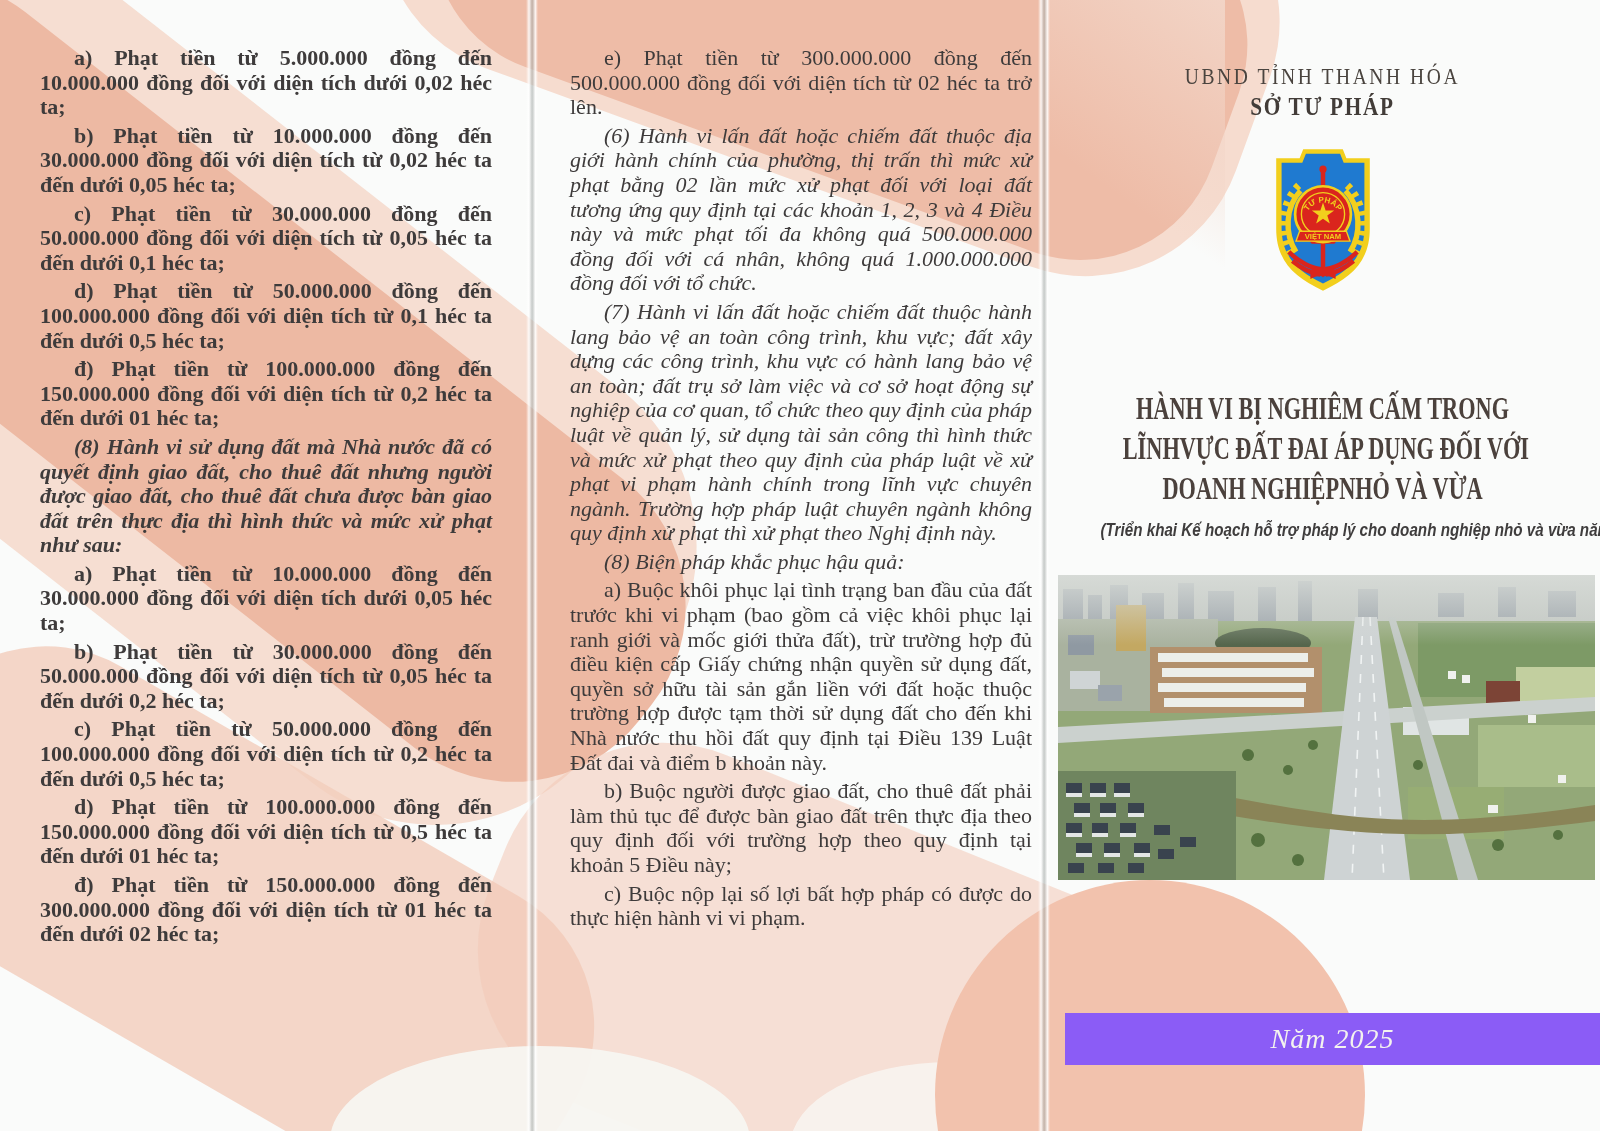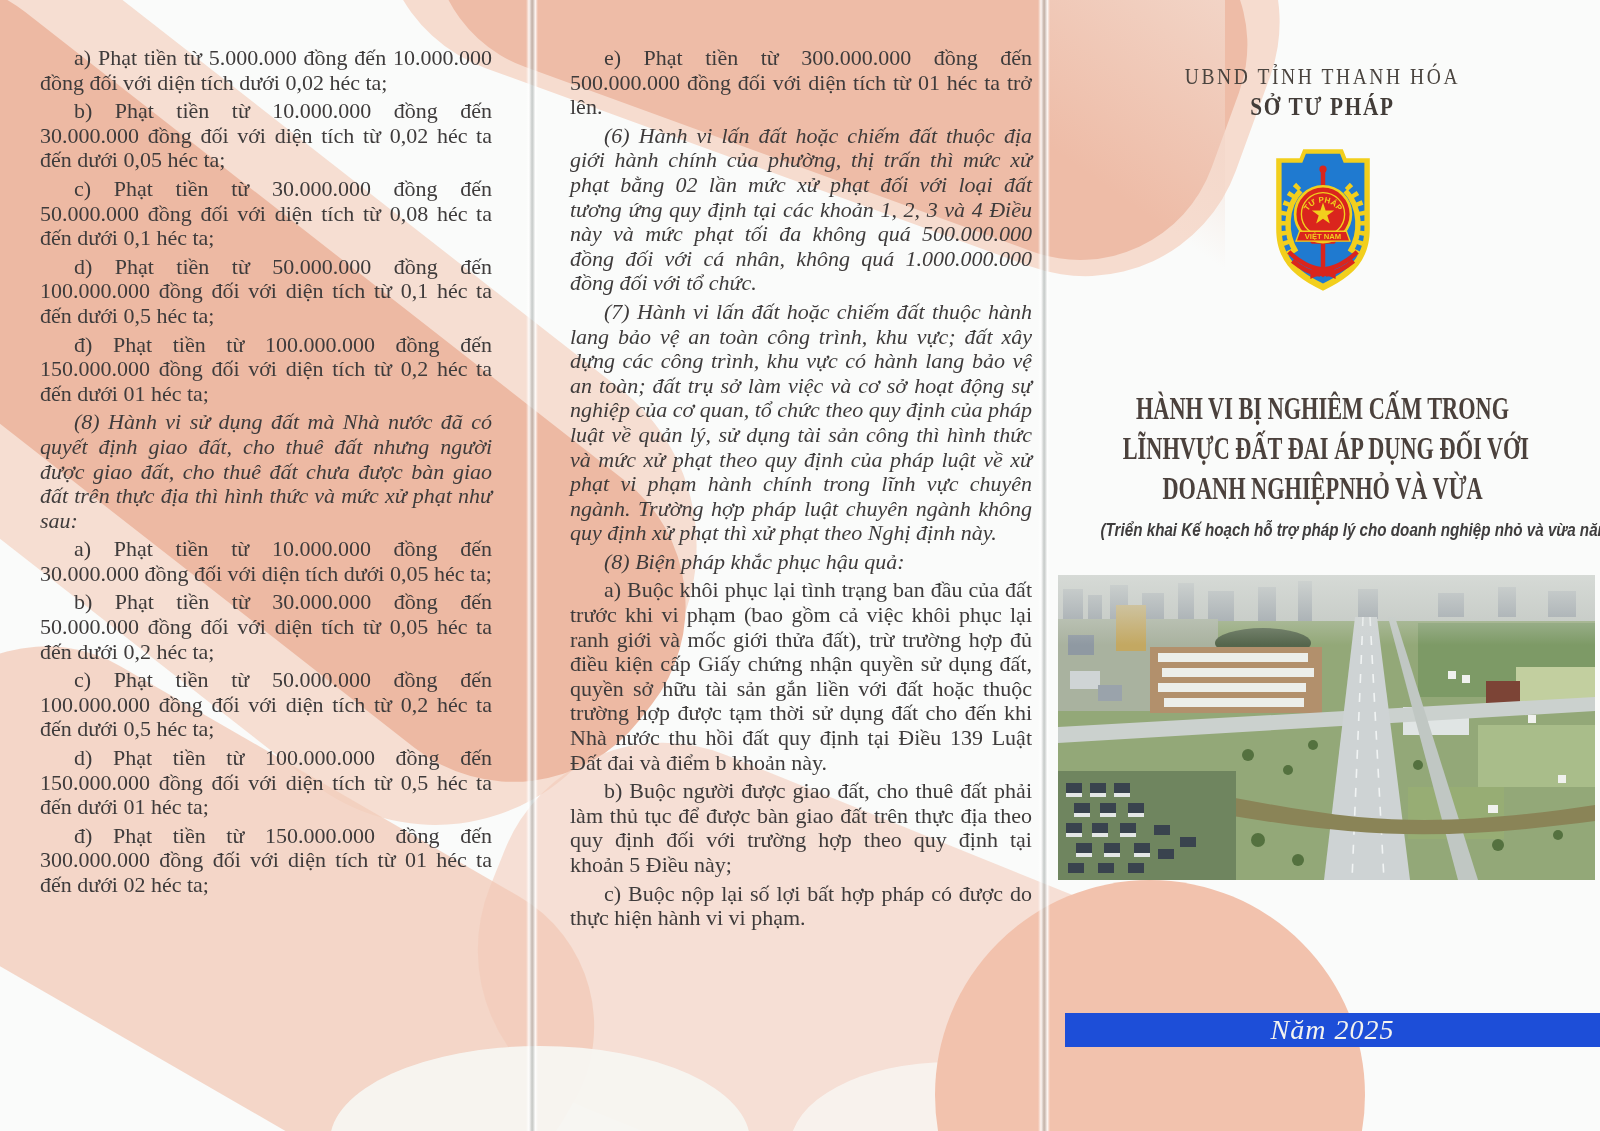--- a/index.html
+++ b/index.html
@@ -24,39 +24,39 @@
   .bg-right-circle{left:935px;top:880px;width:430px;height:430px;border-radius:50%;background:#f2c2ad;}
   .bg-right-wedge{left:1045px;top:0;width:180px;height:290px;
         background:linear-gradient(215deg,#f2d4c6 0%,rgba(242,212,198,0) 65%);}
   
   .fold{position:absolute;top:0;bottom:0;width:12px;z-index:1;pointer-events:none;
         background:linear-gradient(90deg,rgba(255,255,255,0) 0%,rgba(255,255,255,.85) 25%,
                    rgba(173,178,176,.6) 48%,rgba(173,178,176,.6) 56%,rgba(255,255,255,.85) 78%,rgba(255,255,255,0) 100%);}
   .fold-1{left:526px;} .fold-2{left:1038px;}
   
   .col{position:absolute;top:46px;z-index:2;}
-  .col-left{left:40px;width:452px;}
+  .col-left{left:40px;width:452px;font-weight:bold;}
   .col-mid{left:570px;width:462px;}
   .col p{margin:0 0 4px 0;text-align:justify;text-indent:34px;font-size:22px;line-height:24.6px;}
   .col p.it{font-style:italic;}
   
   .right-panel{position:absolute;left:1045px;top:0;width:555px;height:1038px;z-index:2;}
   .org1{margin-top:64px;text-align:center;font-size:23px;letter-spacing:3px;color:#4a443f;
         white-space:nowrap;transform:scaleX(.85);transform-origin:center;}
   .org2{margin-top:3px;text-align:center;font-size:25px;font-weight:bold;letter-spacing:2px;color:#423c38;
         white-space:nowrap;transform:scaleX(.85);transform-origin:center;}
   .emblem{display:block;margin:20px auto 0 auto;}
   .title{position:absolute;top:389px;left:0;width:100%;}
   .title-line{height:40px;line-height:40px;text-align:center;font-weight:bold;font-size:31px;color:#4b413c;
         white-space:nowrap;transform:scaleX(.72);transform-origin:center;}
   .subtitle{position:absolute;top:519px;left:0;width:100%;text-align:center;
         font-family:"Liberation Sans","DejaVu Sans",sans-serif;font-weight:bold;font-style:italic;
         font-size:19px;color:#3f3d3d;white-space:nowrap;transform:scaleX(.8);transform-origin:center;}
   .photo{position:absolute;left:1058px;top:575px;width:537px;height:305px;z-index:2;}
-  .footer-bar{position:absolute;left:1065px;top:1013px;width:535px;height:34px;background:#1d4ed8;z-index:2;
+  .footer-bar{position:absolute;left:1065px;top:1013px;width:535px;height:52px;background:#8b5cf6;z-index:2;
         display:flex;align-items:center;justify-content:center;}
   .footer-bar span{font-style:italic;font-size:28px;color:#f4f3ef;letter-spacing:1px;
         font-family:"Liberation Serif","DejaVu Serif",serif;}
 </style>
 </head>
 <body>
 
 <div class="page">
 
   <div class="bg bg-top-band-light"></div>
@@ -69,33 +69,33 @@
   <div class="bg bg-ellipse-2"></div>
   <div class="bg bg-right-circle"></div>
   <div class="bg bg-right-wedge"></div>
 
   <div class="fold fold-1"></div>
   <div class="fold fold-2"></div>
 
   <div class="col col-left">
       <p>a) Phạt tiền từ 5.000.000 đồng đến 10.000.000 đồng đối với diện tích dưới 0,02 héc ta;</p>
       <p>b) Phạt tiền từ 10.000.000 đồng đến 30.000.000 đồng đối với diện tích từ 0,02 héc ta đến dưới 0,05 héc ta;</p>
-      <p>c) Phạt tiền từ 30.000.000 đồng đến 50.000.000 đồng đối với diện tích từ 0,08 héc ta đến dưới 0,1 héc ta;</p>
+      <p>c) Phạt tiền từ 30.000.000 đồng đến 50.000.000 đồng đối với diện tích từ 0,05 héc ta đến dưới 0,1 héc ta;</p>
       <p>d) Phạt tiền từ 50.000.000 đồng đến 100.000.000 đồng đối với diện tích từ 0,1 héc ta đến dưới 0,5 héc ta;</p>
       <p>đ) Phạt tiền từ 100.000.000 đồng đến 150.000.000 đồng đối với diện tích từ 0,2 héc ta đến dưới 01 héc ta;</p>
       <p class="it">(8) Hành vi sử dụng đất mà Nhà nước đã có quyết định giao đất, cho thuê đất nhưng người được giao đất, cho thuê đất chưa được bàn giao đất trên thực địa thì hình thức và mức xử phạt như sau:</p>
       <p>a) Phạt tiền từ 10.000.000 đồng đến 30.000.000 đồng đối với diện tích dưới 0,05 héc ta;</p>
       <p>b) Phạt tiền từ 30.000.000 đồng đến 50.000.000 đồng đối với diện tích từ 0,05 héc ta đến dưới 0,2 héc ta;</p>
       <p>c) Phạt tiền từ 50.000.000 đồng đến 100.000.000 đồng đối với diện tích từ 0,2 héc ta đến dưới 0,5 héc ta;</p>
       <p>d) Phạt tiền từ 100.000.000 đồng đến 150.000.000 đồng đối với diện tích từ 0,5 héc ta đến dưới 01 héc ta;</p>
       <p>đ) Phạt tiền từ 150.000.000 đồng đến 300.000.000 đồng đối với diện tích từ 01 héc ta đến dưới 02 héc ta;</p>
     </div>
 
   <div class="col col-mid">
-      <p>e) Phạt tiền từ 300.000.000 đồng đến 500.000.000 đồng đối với diện tích từ 01 héc ta trở lên.</p>
+      <p>e) Phạt tiền từ 300.000.000 đồng đến 500.000.000 đồng đối với diện tích từ 02 héc ta trở lên.</p>
       <p class="it">(6) Hành vi lấn đất hoặc chiếm đất thuộc địa giới hành chính của phường, thị trấn thì mức xử phạt bằng 02 lần mức xử phạt đối với loại đất tương ứng quy định tại các khoản 1, 2, 3 và 4 Điều này và mức phạt tối đa không quá 500.000.000 đồng đối với cá nhân, không quá 1.000.000.000 đồng đối với tổ chức.</p>
       <p class="it">(7) Hành vi lấn đất hoặc chiếm đất thuộc hành lang bảo vệ an toàn công trình, khu vực; đất xây dựng các công trình, khu vực có hành lang bảo vệ an toàn; đất trụ sở làm việc và cơ sở hoạt động sự nghiệp của cơ quan, tổ chức theo quy định của pháp luật về quản lý, sử dụng tài sản công thì hình thức và mức xử phạt theo quy định của pháp luật về xử phạt vi phạm hành chính trong lĩnh vực chuyên ngành. Trường hợp pháp luật chuyên ngành không quy định xử phạt thì xử phạt theo Nghị định này.</p>
       <p class="it">(8) Biện pháp khắc phục hậu quả:</p>
       <p>a) Buộc khôi phục lại tình trạng ban đầu của đất trước khi vi phạm (bao gồm cả việc khôi phục lại ranh giới và mốc giới thửa đất), trừ trường hợp đủ điều kiện cấp Giấy chứng nhận quyền sử dụng đất, quyền sở hữu tài sản gắn liền với đất hoặc thuộc trường hợp được tạm thời sử dụng đất cho đến khi Nhà nước thu hồi đất quy định tại Điều 139 Luật Đất đai và điểm b khoản này.</p>
       <p>b) Buộc người được giao đất, cho thuê đất phải làm thủ tục để được bàn giao đất trên thực địa theo quy định đối với trường hợp theo quy định tại khoản 5 Điều này;</p>
       <p>c) Buộc nộp lại số lợi bất hợp pháp có được do thực hiện hành vi vi phạm.</p>
     </div>
 
   <div class="right-panel">
     <div class="org1">UBND TỈNH THANH HÓA</div>

